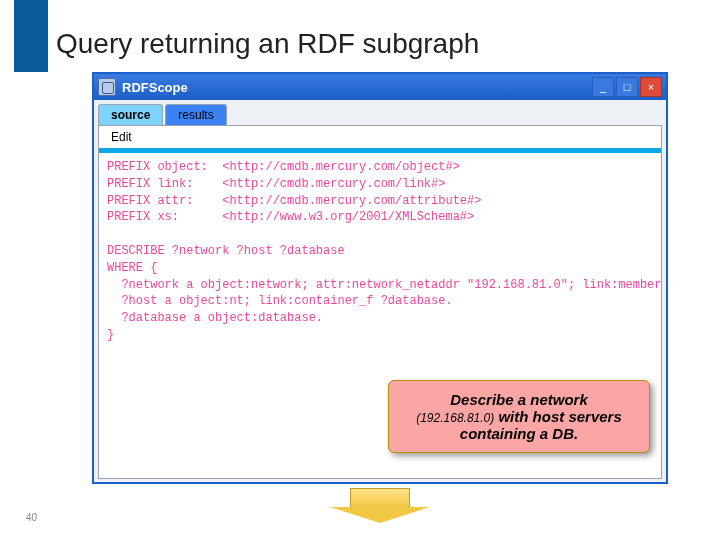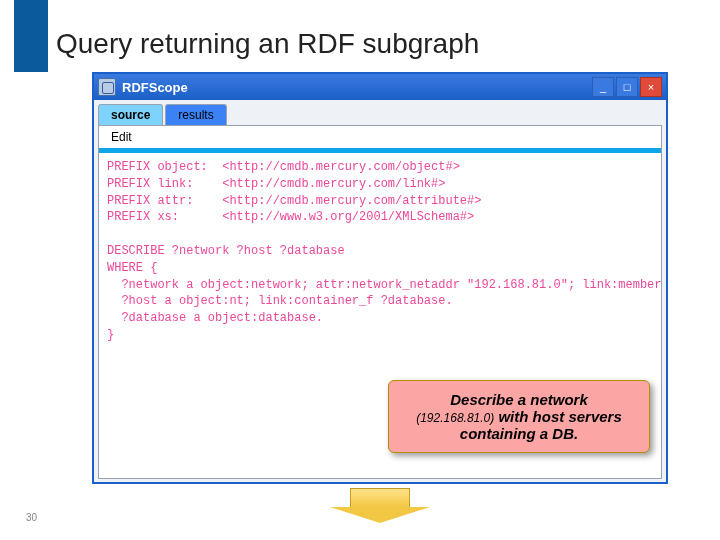--- a/index.html
+++ b/index.html
@@ -78,14 +78,14 @@
     <div class="line2">
       <span class="ip">(192.168.81.0)</span><span> with host servers containing a DB.</span>
     </div>
   </div>
 
   <div class="arrow">
     <div class="arrow-body"></div>
     <div class="arrow-head"></div>
   </div>
 
-  <div class="page-num">30</div>
+  <div class="page-num">40</div>
 </div>
 
 </body></html>

